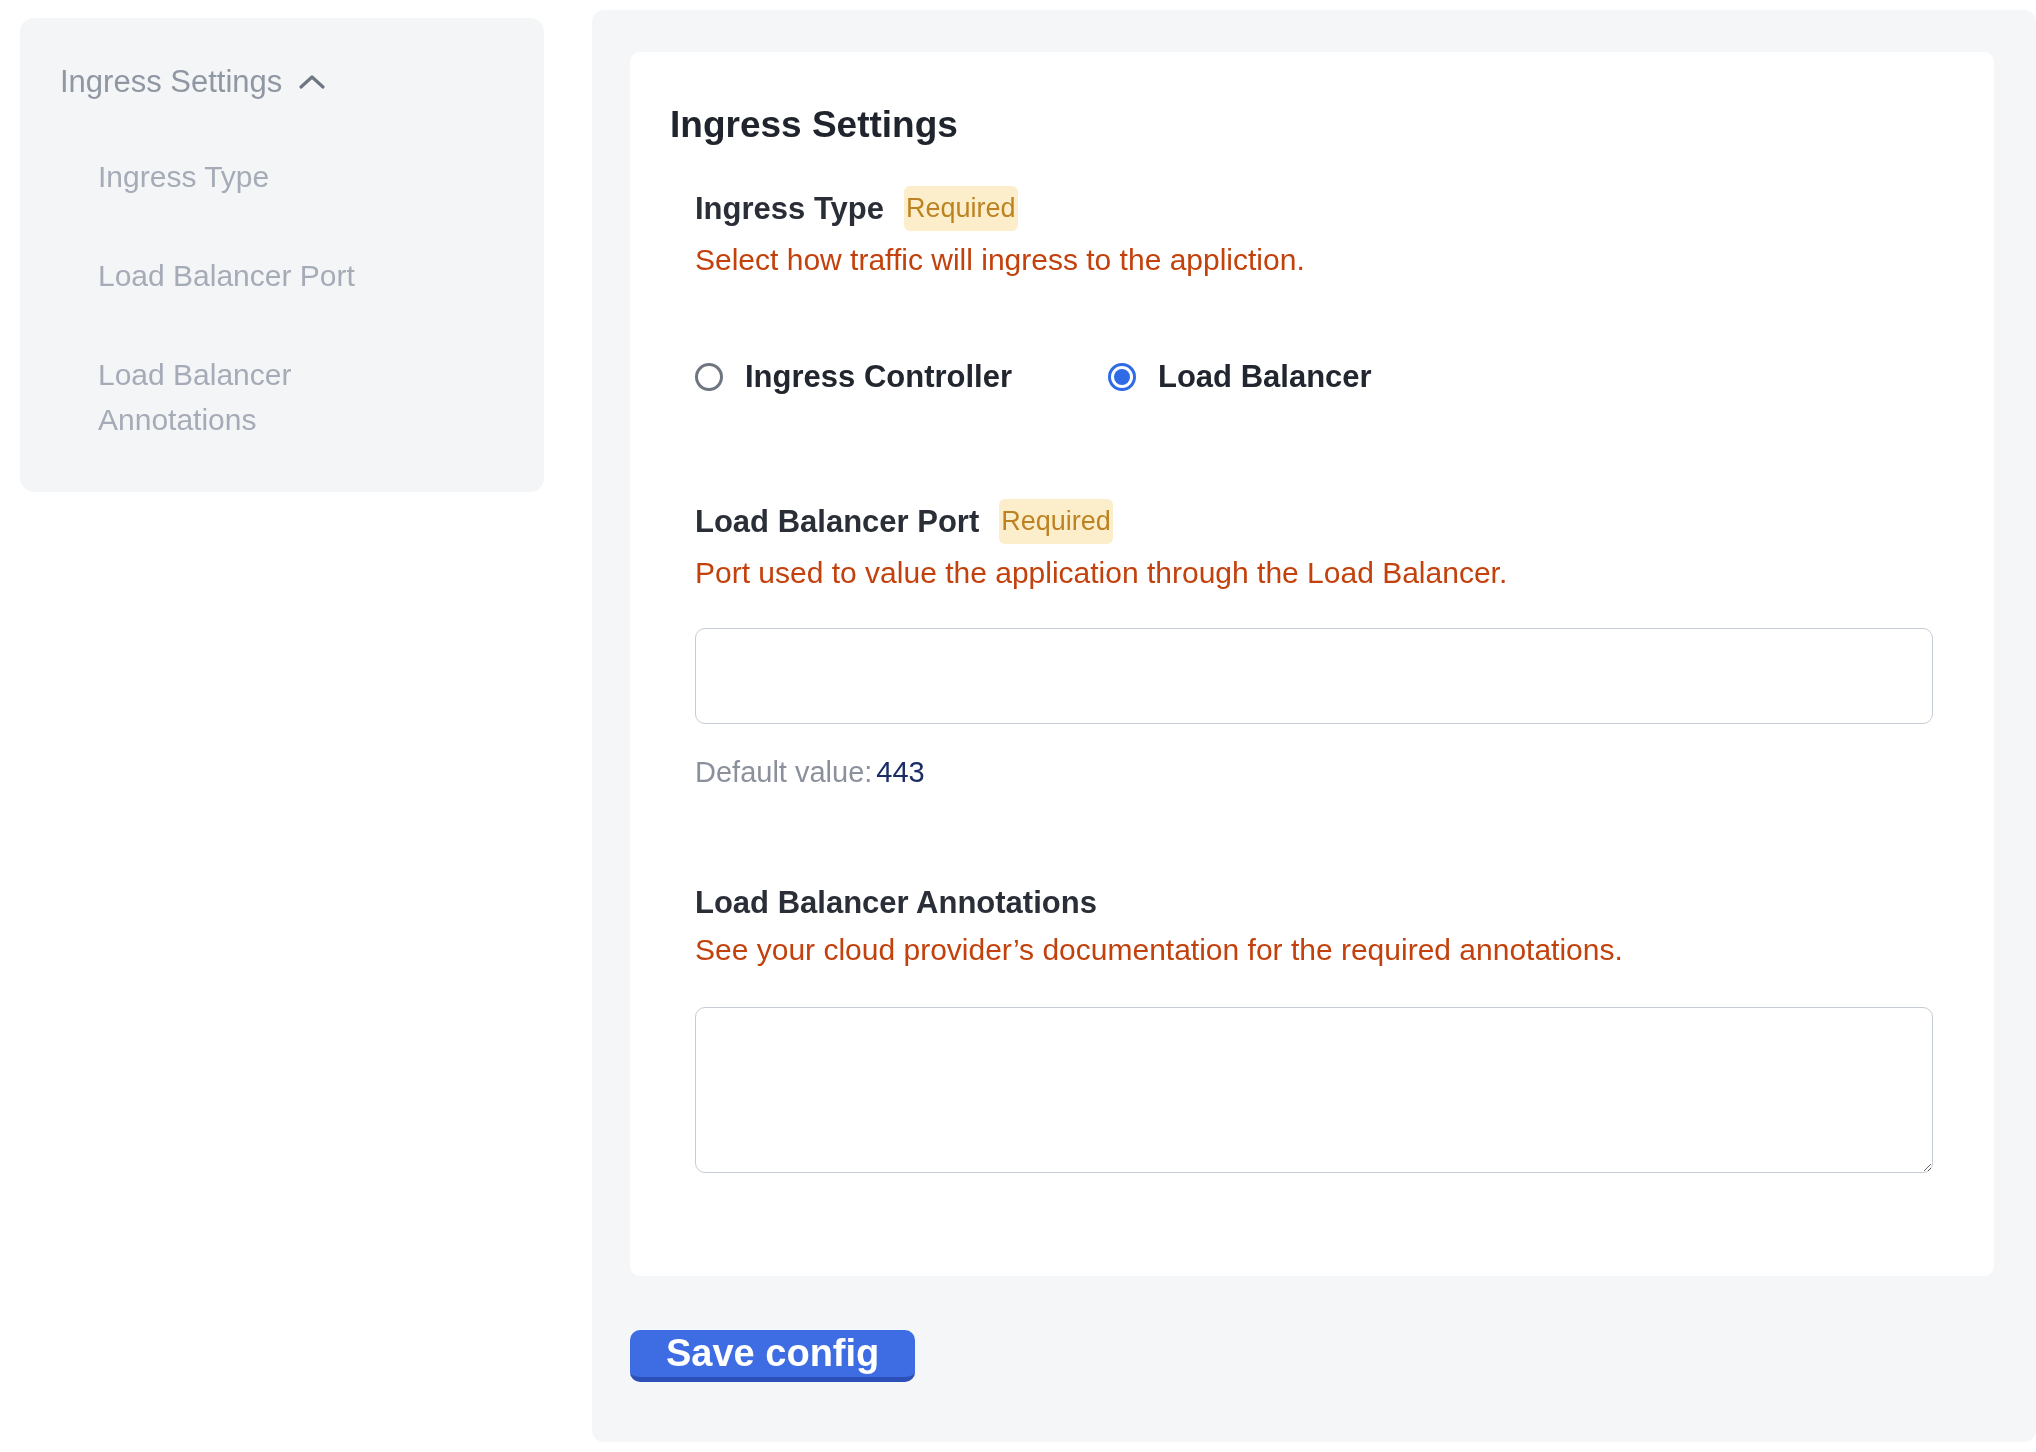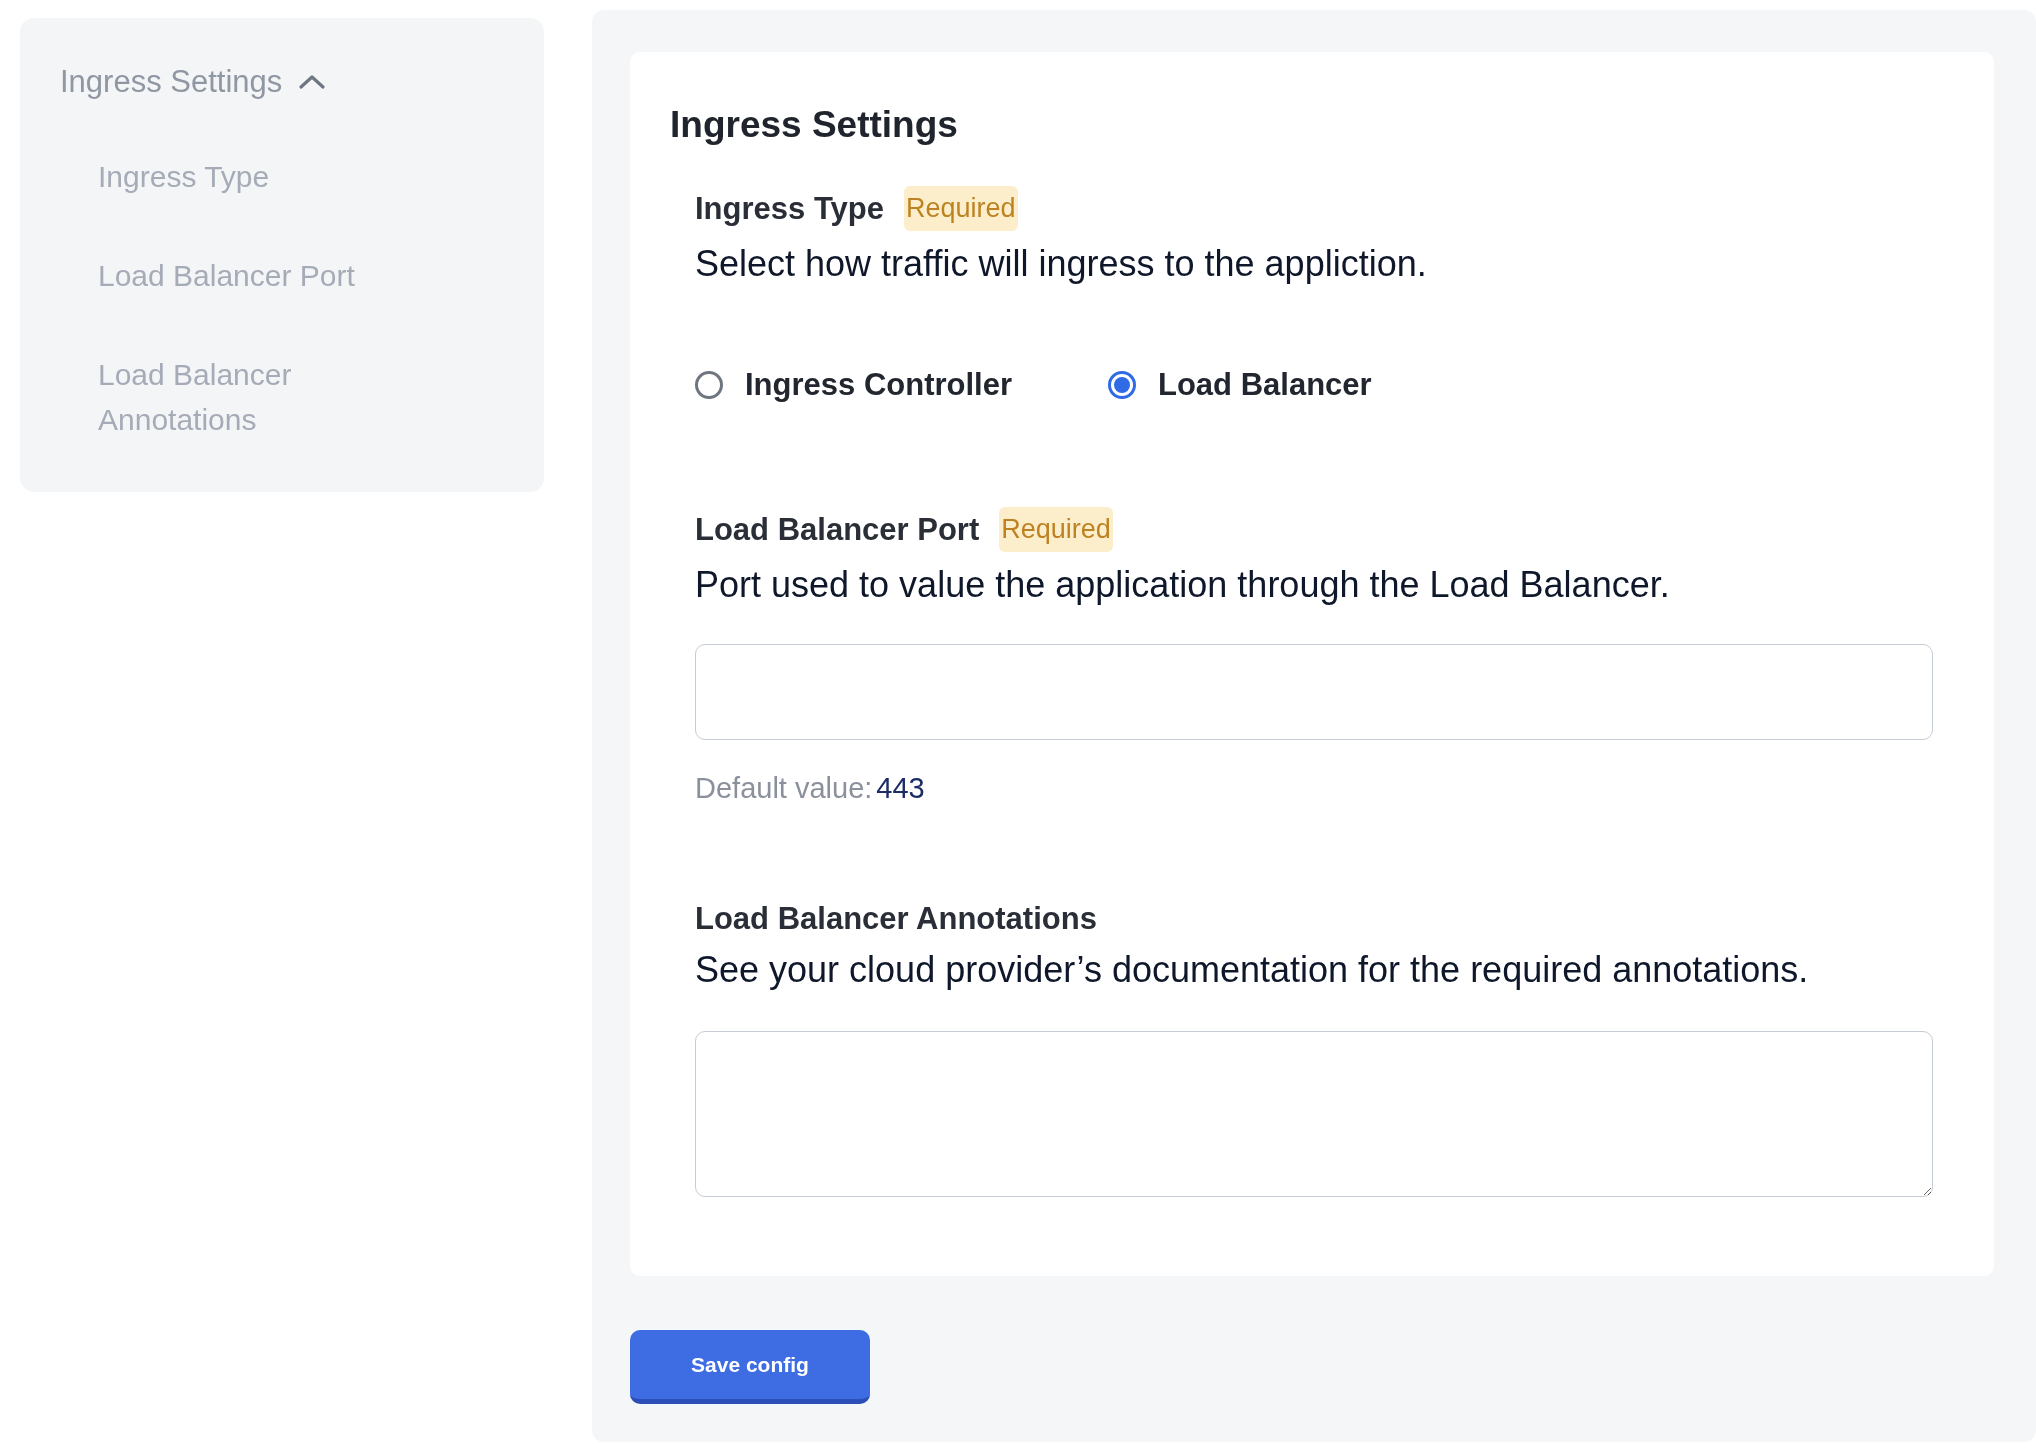--- a/index.html
+++ b/index.html
@@ -90,22 +90,22 @@
     color: #2a2e37;
   }
   .badge {
     background: #fdeecb;
     color: #bd8322;
     font-size: 27px;
     padding: 7px 2px;
     border-radius: 6px;
   }
   .field-desc {
-    font-size: 36px;
-    color: #0f172a;
+    font-size: 30px;
+    color: #c2410c;
     margin-top: 12px;
   }
 
   
   .radio-row {
     display: flex;
     align-items: center;
     gap: 96px;
     margin-top: 82px;
     margin-bottom: 104px;
@@ -180,28 +180,28 @@
     padding: 16px 24px;
     outline: none;
     resize: both;
   }
 
   .save-button {
     position: absolute;
     left: 38px;
     top: 1320px;
     min-width: 240px;
-    height: 74px;
+    height: 52px;
     padding: 0 36px;
     background: #3e6ce2;
     border: none;
     border-bottom: 5px solid #2b4fb6;
     border-radius: 10px;
     color: #ffffff;
-    font-size: 21px;
+    font-size: 38px;
     font-weight: 700;
     font-family: "Liberation Sans", sans-serif;
     cursor: pointer;
   }
 </style>
 </head>
 <body>
 
 <aside class="sidebar-card">
   <div class="sidebar-header">

